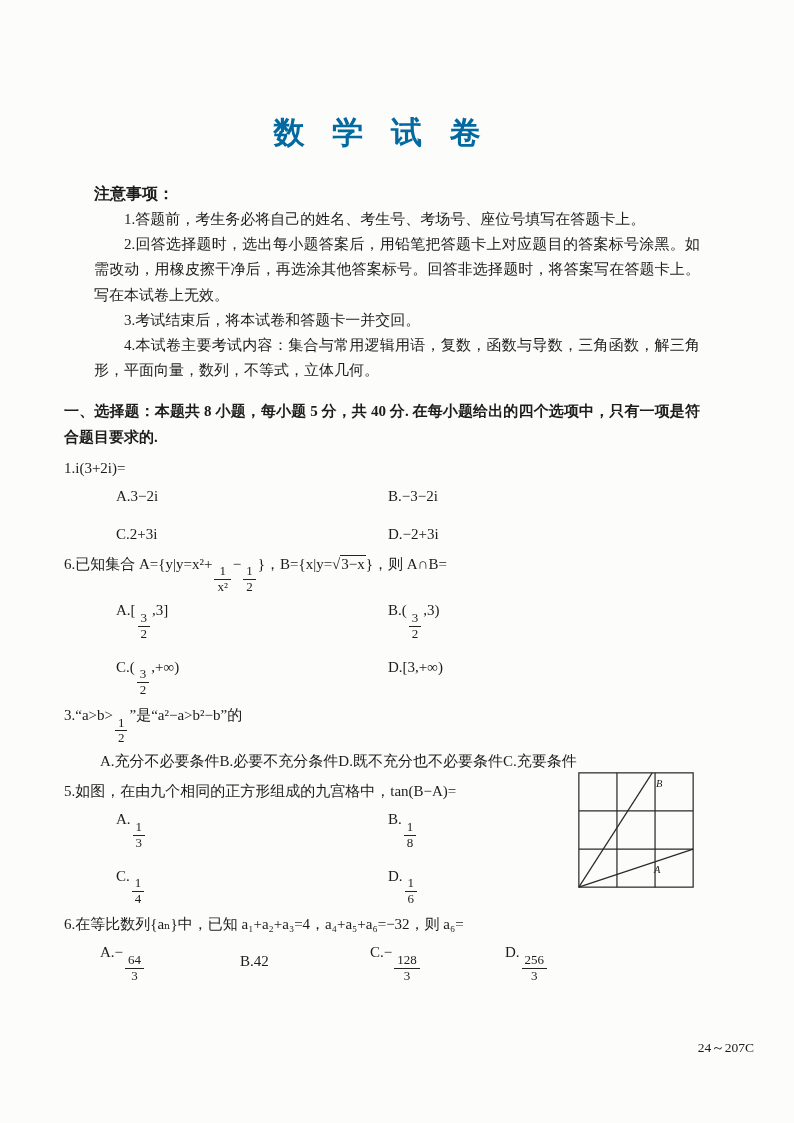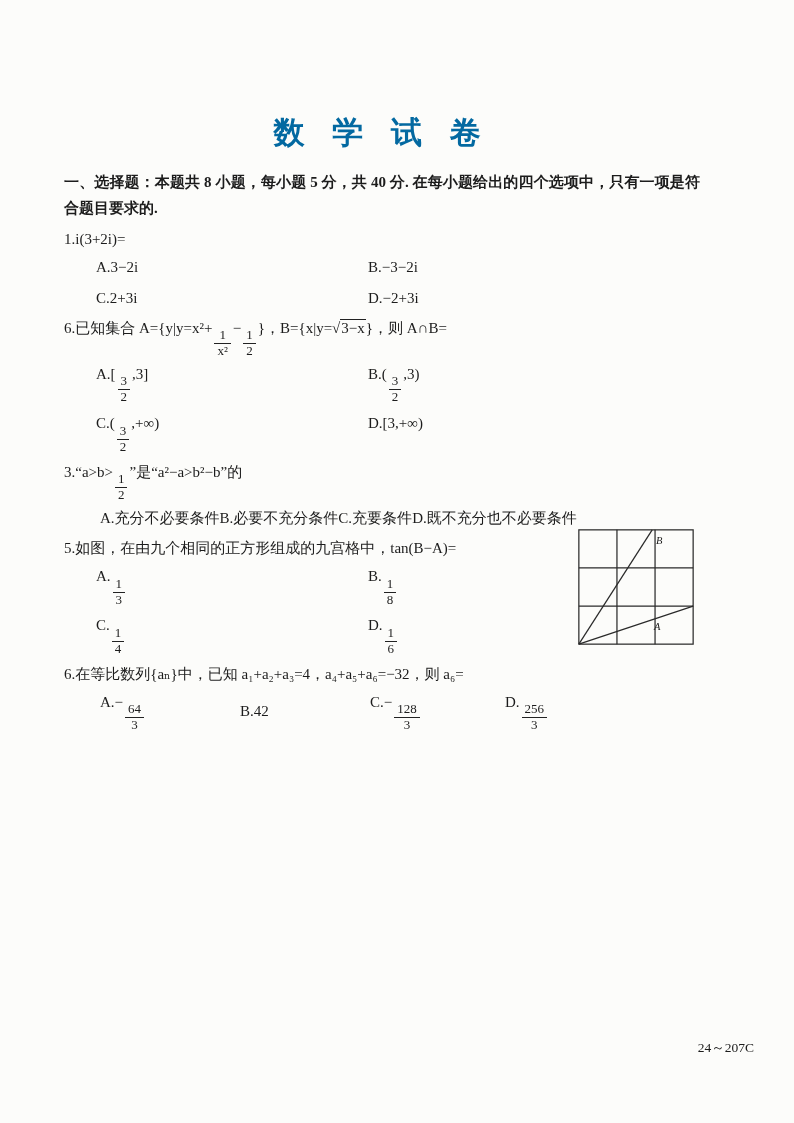--- a/index.html
+++ b/index.html
@@ -12,21 +12,21 @@
   .title{
     margin:0;padding-top:112px;text-align:center;
     font-size:31px;font-weight:700;letter-spacing:10px;color:#0369a1;
   }
   .notice{margin:30px 0 0 30px;}
   .notice-heading{font-weight:700;font-size:16px;margin:0 0 2px 0;}
   .notice-item{margin:0;line-height:1.68;text-indent:2em;text-align:justify;}
   .section-heading{font-weight:700;margin:16px 0 4px 0;line-height:1.72;text-align:justify;}
   .question{position:relative;}
   .stem{margin:3px 0 1px 0;line-height:1.8;}
-  .opts2{display:grid;grid-template-columns:272px 1fr;margin-left:32px;line-height:1.8;row-gap:4px;}
+  .opts2{display:grid;grid-template-columns:272px 1fr;margin-left:52px;line-height:1.8;row-gap:11px;}
   .opts1{display:flex;margin-left:36px;line-height:1.8;}
   .opts4{display:grid;grid-template-columns:140px 130px 135px 1fr;margin-left:36px;line-height:1.8;align-items:center;}
   .opt{white-space:nowrap;}
   .frac{
     display:inline-flex;flex-direction:column;justify-content:center;
     vertical-align:-0.5em;text-align:center;font-size:13px;line-height:1.15;
     margin:1px 2px;
   }
   .fnum{display:block;padding:0 3px;}
   .fden{display:block;padding:0 3px;border-top:1px solid #222;}
@@ -40,20 +40,27 @@
   }
   .footer-right{position:absolute;right:40px;bottom:66px;font-size:13.5px;}
 </style>
 </head>
 <body>
 
 <div class="page">
 
   <h1 class="title">数 学 试 卷</h1>
 
+  <div class="notice">
+    <p class="notice-heading">注意事项：</p>
+    <p class="notice-item">1.答题前，考生务必将自己的姓名、考生号、考场号、座位号填写在答题卡上。</p>
+    <p class="notice-item">2.回答选择题时，选出每小题答案后，用铅笔把答题卡上对应题目的答案标号涂黑。如需改动，用橡皮擦干净后，再选涂其他答案标号。回答非选择题时，将答案写在答题卡上。写在本试卷上无效。</p>
+    <p class="notice-item">3.考试结束后，将本试卷和答题卡一并交回。</p>
+    <p class="notice-item">4.本试卷主要考试内容：集合与常用逻辑用语，复数，函数与导数，三角函数，解三角形，平面向量，数列，不等式，立体几何。</p>
+  </div>
 
   <p class="section-heading">一、选择题：本题共 8 小题，每小题 5 分，共 40 分. 在每小题给出的四个选项中，只有一项是符合题目要求的.</p>
 
   <div class="question">
     <p class="stem">1.i(3+2i)=</p>
     <div class="opts2">
       <span class="opt">A.3−2i</span>
       <span class="opt">B.−3−2i</span>
       <span class="opt">C.2+3i</span>
       <span class="opt">D.−2+3i</span>
@@ -86,22 +93,22 @@
   </div>
 
   <div class="question">
     <p class="stem"><span>3.“a&gt;b&gt;</span><span class="frac">
           <span class="fnum">1</span>
           <span class="fden">2</span>
         </span><span>”是“a²−a&gt;b²−b”的</span></p>
     <div class="opts1">
       <span class="opt">A.充分不必要条件</span>
       <span class="opt">B.必要不充分条件</span>
+      <span class="opt">D.既不充分也不必要条件</span>
       <span class="opt">C.充要条件</span>
-      <span class="opt">D.既不充分也不必要条件</span>
     </div>
   </div>
 
 
   <div class="question">
     <p class="stem">5.如图，在由九个相同的正方形组成的九宫格中，tan(B−A)=</p>
     <div class="fig">
       <svg viewBox="0 0 126 126">
         <g stroke="#2a2a2a" fill="none" stroke-width="1.3">
           <rect x="3" y="3" width="120" height="120"></rect>

